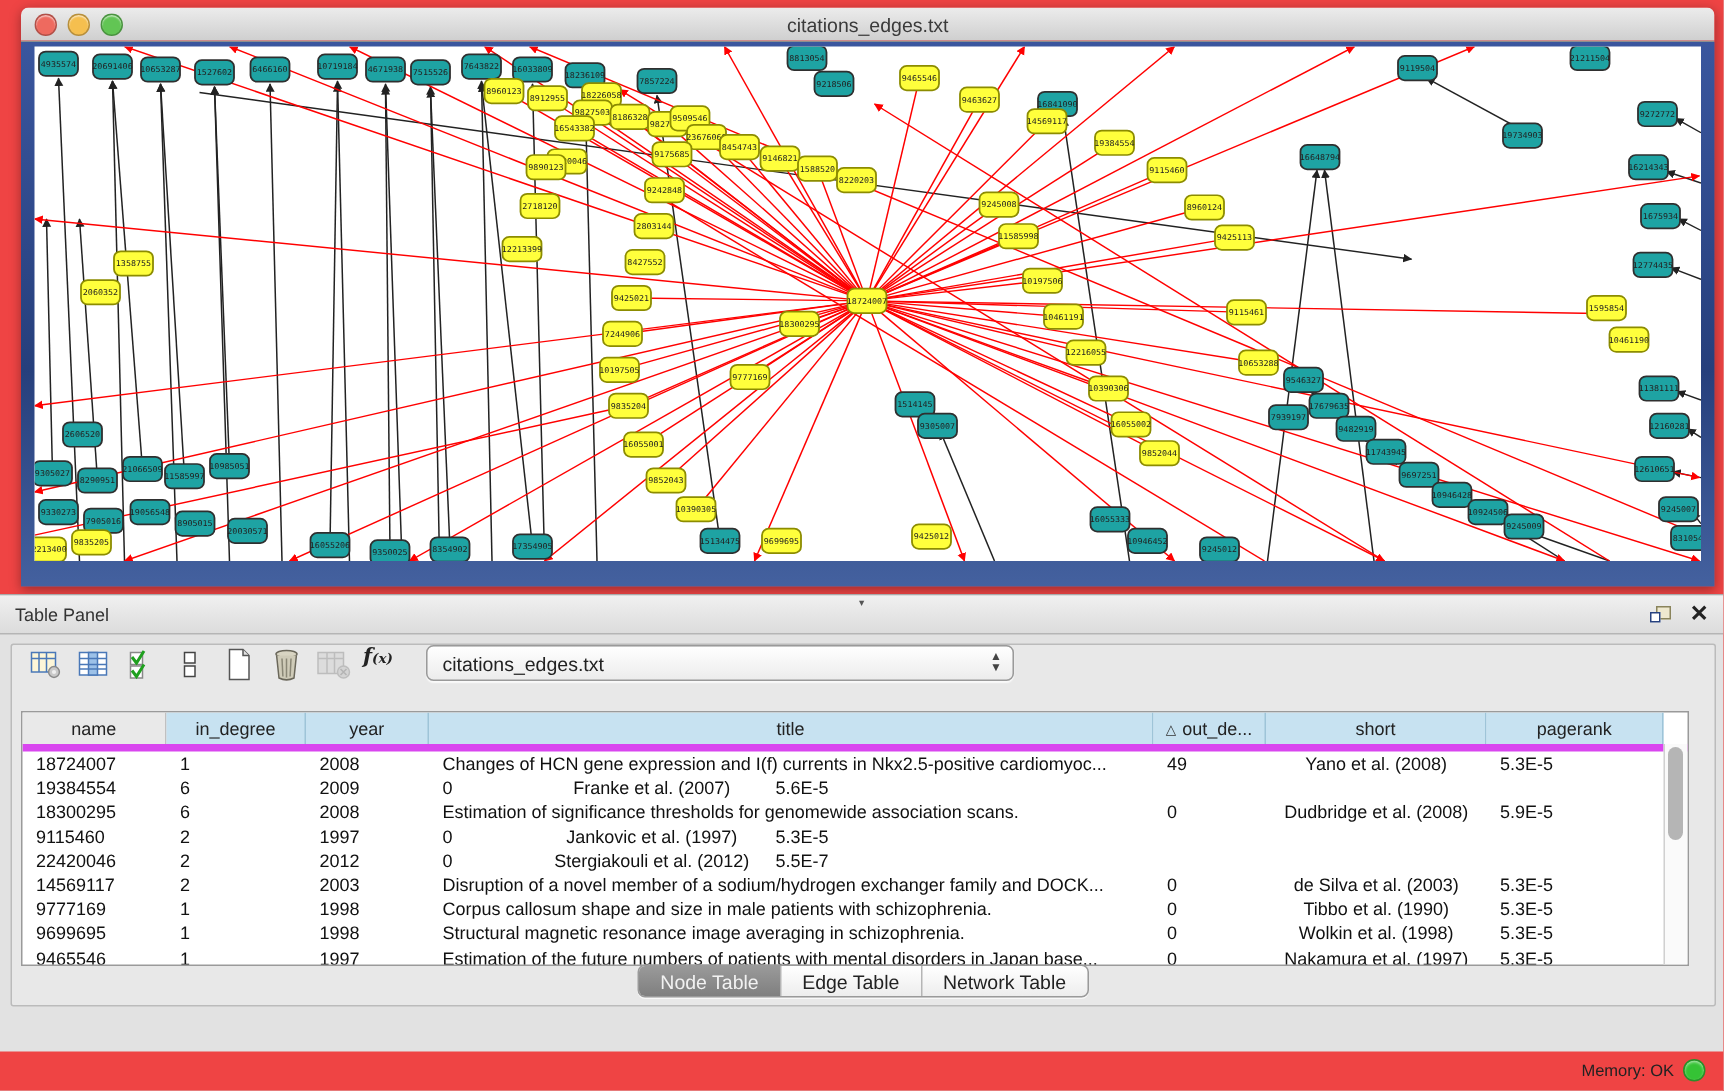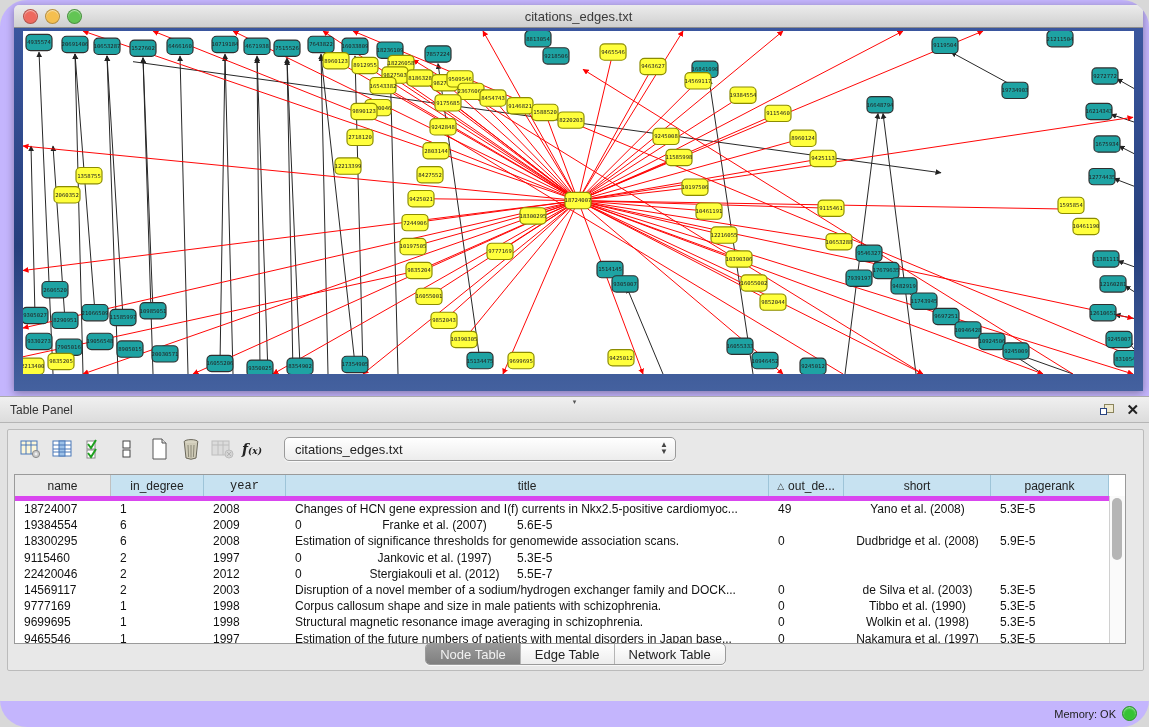--- a/index.html
+++ b/index.html
@@ -1,17 +1,17 @@
 <!DOCTYPE html>
 <html><head>
 <meta charset="utf-8">
 <style>
   html,body{margin:0;padding:0;}
   body{font-family:"Liberation Sans",sans-serif;background:#d8d8d8;}
-  .screen{position:relative;width:1149px;height:727px;background:#c4b5fd;overflow:hidden;border-radius:27px;}
+  .screen{position:relative;width:1149px;height:727px;background:#ef4444;overflow:hidden;}
 
   
   .graph-window{position:absolute;left:14px;top:5px;width:1129px;height:386px;
     border-radius:5px 5px 0 0;box-shadow:0 2px 8px rgba(0,0,0,.35);}
   .titlebar{height:22px;border-radius:5px 5px 0 0;
     background:linear-gradient(#ececec,#cfcfcf);border-bottom:1px solid #8e8e8e;
     display:flex;align-items:center;position:relative;}
   .traffic{display:flex;gap:7px;margin-left:9px;}
   .light{width:13px;height:13px;border-radius:50%;border:1px solid rgba(0,0,0,.25);
     box-shadow:inset 0 1px 1px rgba(255,255,255,.6);}
@@ -33,21 +33,21 @@
   .float-icon .sq1{position:absolute;left:4px;top:0;width:8px;height:7px;border:1px solid #8a845c;background:#efe9cf;}
   .float-icon .sq2{position:absolute;left:0;top:4px;width:5px;height:5px;border:1px solid #27427f;background:#fff;}
   .close-x{font-size:15px;font-weight:bold;color:#222;line-height:15px;cursor:default;}
   .panel-divider-arrow{position:absolute;left:50%;top:1px;transform:translateX(-50%);
     font-size:7px;color:#555;}
 
   .panel-body{position:absolute;left:7px;top:32px;width:1135px;height:240px;
     background:#e8e8e8;border:1px solid #bbb;border-radius:2px;}
 
   
-  .toolbar{height:38px;display:flex;align-items:center;padding-left:10px;}
+  .toolbar{height:38px;display:flex;align-items:flex-start;padding-left:10px;}
   .tb-icon{width:26px;height:26px;display:flex;align-items:center;justify-content:center;margin-right:6px;}
   .tb-icon svg{display:block;}
   .fx-label{font-style:italic;font-weight:bold;font-size:14px;color:#222;
     font-family:"DejaVu Serif",serif;margin-right:10px;}
   .fx-small{font-size:9px;}
   .table-select{width:390px;height:22px;margin-left:12px;border:1px solid #9a9a9a;border-radius:5px;
     background:linear-gradient(#ffffff,#ececec);display:flex;align-items:center;position:relative;
     box-shadow:0 1px 1px rgba(255,255,255,.8);}
   .table-select .sel-text{font-size:13px;color:#222;margin-left:10px;}
   .stepper{position:absolute;right:7px;top:3px;display:flex;flex-direction:column;line-height:7px;
@@ -768,21 +768,21 @@
       </div>
 
       <div class="data-table">
         <div class="thead" id="thead">
             <div class="th gray" style="width: 96px;">
               <span>name</span>
             </div>
             <div class="th" style="width: 93px;">
               <span>in_degree</span>
             </div>
-            <div class="th" style="width: 82px; font-family: Liberation Mono, monospace;">
+            <div class="th" style="width: 82px;">
               <span>year</span>
             </div>
             <div class="th" style="width: 483px;">
               <span>title</span>
             </div>
             <div class="th" style="width: 75px;">
               <span class="sort-tri">△</span>
               <span>out_de...</span>
             </div>
             <div class="th" style="width: 147px;">

